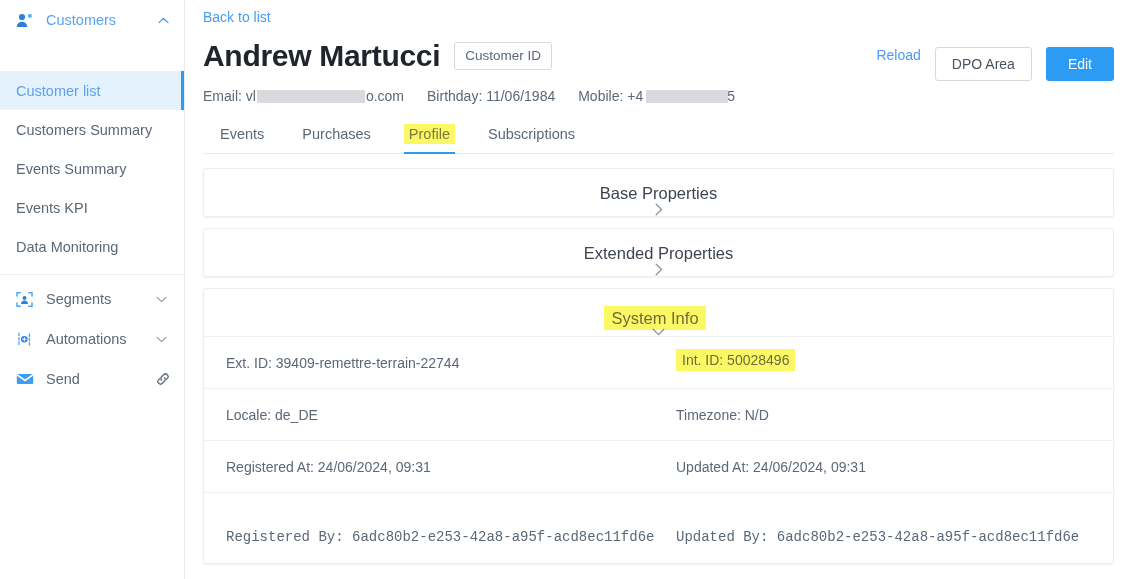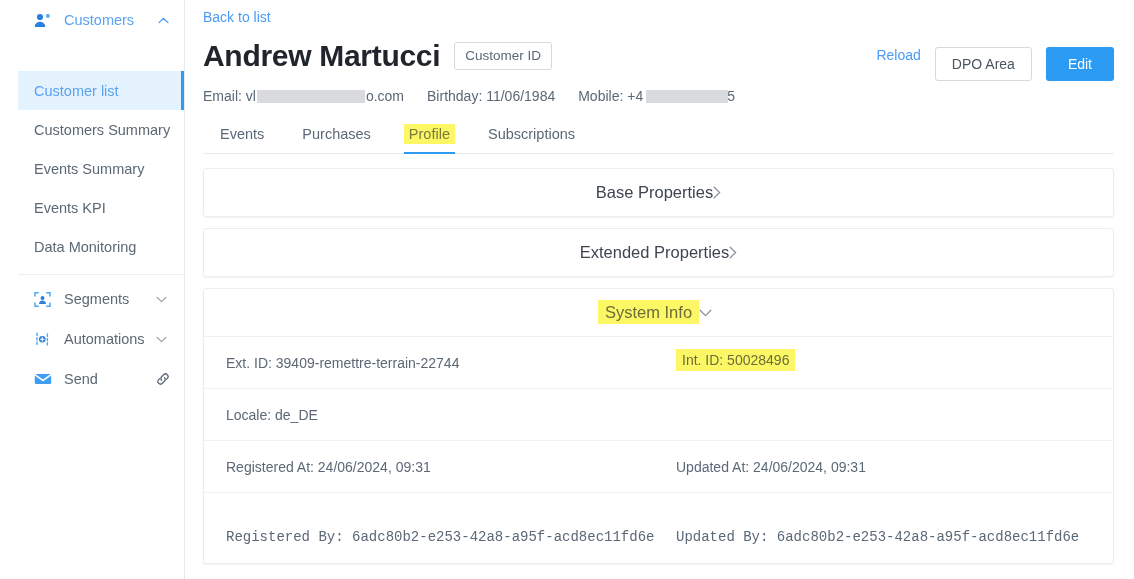--- a/index.html
+++ b/index.html
@@ -11,21 +11,20 @@
   }
   .app { display: flex; width: 1134px; height: 579px; }
 
   
   .sidebar {
     width: 185px; height: 579px;
     background: #ffffff;
     border-right: 1px solid #e6e8ec;
     flex: 0 0 185px;
     position: relative;
-    padding-left: 18px;
   }
   .nav-group-header {
     display: flex; align-items: center;
     height: 40px; padding: 0 14px 0 16px;
     color: #4a9bf5; font-size: 14.5px;
     cursor: pointer; position: relative;
   }
   .nav-group-header .ico { width: 20px; flex: 0 0 20px; display: flex; align-items: center; }
   .nav-group-header .lbl { flex: 1 1 auto; margin-left: 10px; color: #5aa2f0; }
   .nav-group-header .chev { flex: 0 0 12px; color: #4a9bf5; }
@@ -130,22 +129,22 @@
   }
 
   
   .panels { margin-top: 14px; }
   .panel {
     background: #fff; border: 1px solid #ebedf0; border-radius: 3px;
     box-shadow: 0 1px 2px rgba(16,24,40,0.05);
     margin-bottom: 11px;
   }
   .panel-head {
-    display: flex; align-items: center; justify-content: center;
-    height: 47px; padding: 0 22px 0 22px; cursor: pointer;
+    display: flex; align-items: center; justify-content: flex-end;
+    height: 47px; padding: 0 22px 0 22px; cursor: pointer; flex-direction: column;
   }
   .panel-title { font-size: 16.5px; color: #3d4550; }
   .panel-title .hl-sys { background: #fbf765; padding: 3px 7px; margin-left: -7px; color: #6d6d38; }
   .chev-ico { color: #8d939c; }
 
   .panel-body { border-top: 1px solid #eef0f2; }
   .info-row {
     display: flex; align-items: center;
     min-height: 52px; border-bottom: 1px solid #f0f1f3;
     padding: 0 22px;
@@ -330,20 +329,21 @@
 
         <div class="panel-body">
           <div class="info-row">
             <span class="cell left">Ext. ID: 39409-remettre-terrain-22744</span>
             <span class="cell right">
               <span class="hl-int">Int. ID: 50028496</span>
             </span>
           </div>
           <div class="info-row">
             <span class="cell left">Locale: de_DE</span>
+            <span class="cell right">Timezone: N/D</span>
           </div>
           <div class="info-row">
             <span class="cell left">Registered At: 24/06/2024, 09:31</span>
             <span class="cell right">Updated At: 24/06/2024, 09:31</span>
           </div>
           <div class="info-row">
             <span class="cell left">Registered By: 6adc80b2-e253-42a8-a95f-acd8ec11fd6e</span>
             <span class="cell right">Updated By: 6adc80b2-e253-42a8-a95f-acd8ec11fd6e</span>
           </div>
         </div>

